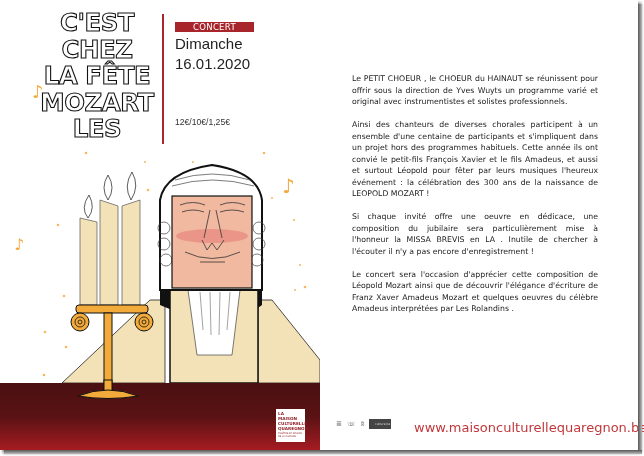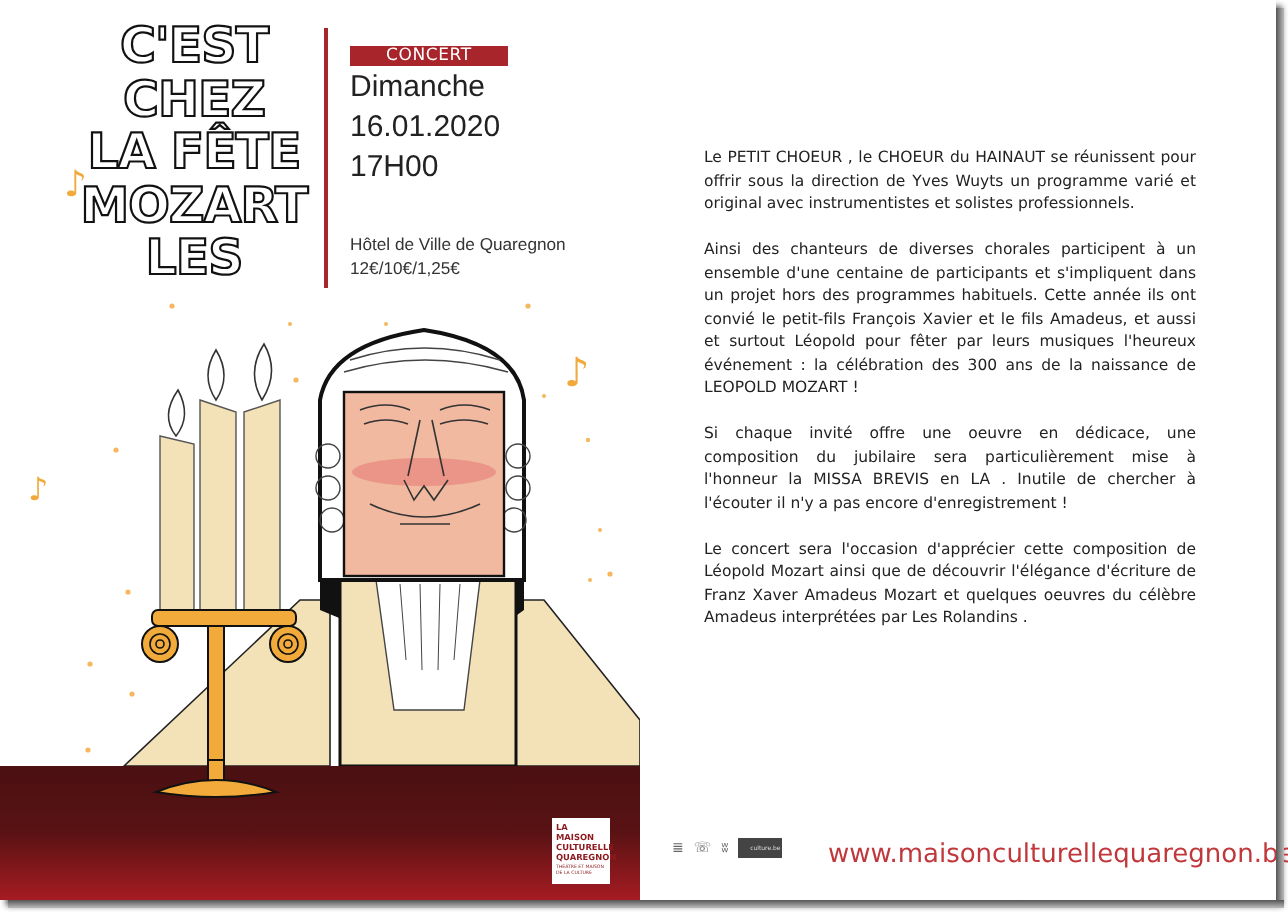--- a/index.html
+++ b/index.html
@@ -215,24 +215,22 @@
     <span class="title-line">LA FÊTE</span>
     <span class="title-line">MOZART</span>
     <span class="title-line">LES</span>
   </div>
   <div class="divider"></div>
 
   <div class="info-block">
     <span class="concert-badge">CONCERT</span>
     <span class="date-line">Dimanche</span>
     <span class="date-line">16.01.2020</span>
-    <span class="date-line">17H00</span>
   </div>
   <div class="venue">
-    <div>Hôtel de Ville de Quaregnon</div>
     <div>12€/10€/1,25€</div>
   </div>
 
   <div class="logo-box">
     <span class="logo-line">LA</span>
     <span class="logo-line">MAISON</span>
     <span class="logo-line">CULTURELLE</span>
     <span class="logo-line">QUAREGNON</span>
     <span class="logo-tag">THÉÂTRE ET MAISON DE LA CULTURE</span>
   </div>

